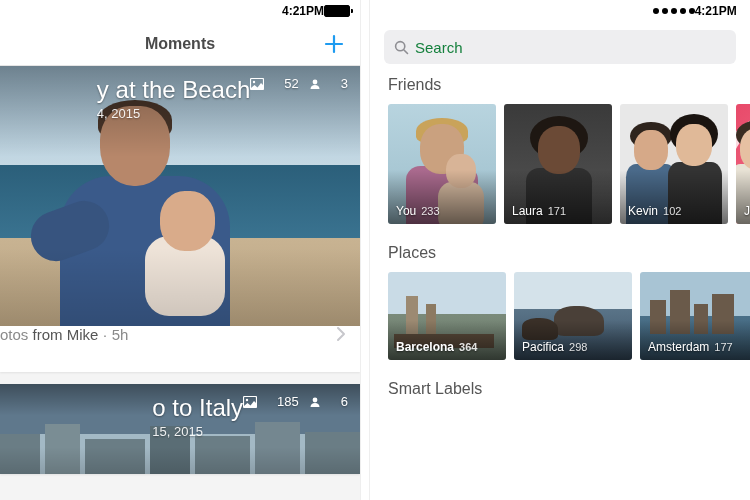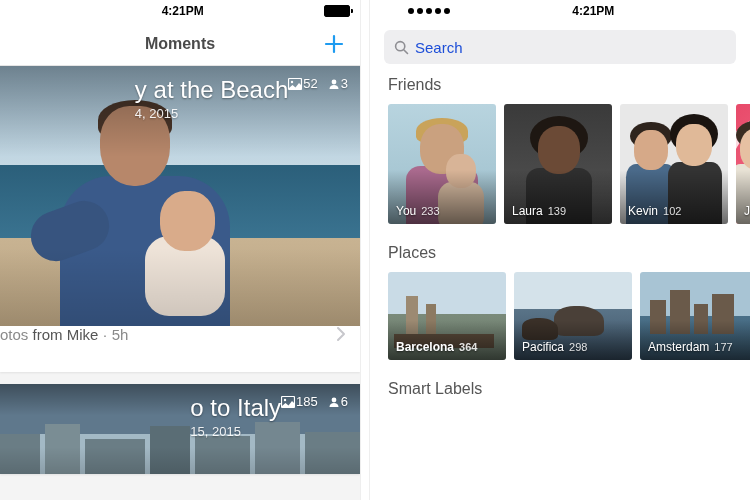--- a/index.html
+++ b/index.html
@@ -4,21 +4,21 @@
 <style>
   * { margin: 0; padding: 0; box-sizing: border-box; font-family: -apple-system, "Helvetica Neue", Helvetica, Arial, sans-serif; }
   html, body { width: 750px; height: 500px; background: #fff; overflow: hidden; }
   .stage { display: flex; width: 750px; height: 500px; }
   .phone { height: 500px; position: relative; background: #fff; }
   .phone.left { width: 360px; }
   .gap { width: 10px; background: #fff; border-left: 1px solid #eee; border-right: 1px solid #eee; }
   .phone.right { width: 380px; }
 
   
-  .status-bar { height: 22px; display: flex; align-items: center; justify-content: space-between; padding: 0 10px; font-size: 12px; font-weight: 600; color: #000; margin-left: 28px; }
+  .status-bar { height: 22px; display: flex; align-items: center; justify-content: flex-end; padding: 0 10px; font-size: 12px; font-weight: 600; color: #000; margin-left: 28px; }
   .status-left, .status-right { display: flex; align-items: center; gap: 4px; }
   .status-bar.left .status-left { visibility: hidden; } 
   .battery { width: 26px; height: 12px; border: 1.5px solid #000; border-radius: 2px; position: relative; }
   .battery::after { content:''; position:absolute; right:-4px; top:3px; width:2px; height:4px; background:#000; border-radius:0 1px 1px 0; }
   .battery .fill { background:#000; width:100%; height:100%; }
   .dots { display:flex; gap:3px; }
   .dots span { width:6px; height:6px; border-radius:50%; background:#000; }
 
   
   .nav-title { height: 44px; display:flex; align-items:center; justify-content:center; position:relative; border-bottom:1px solid #e5e5e5; }
@@ -36,33 +36,33 @@
   .dad-hair { position:absolute; top:-6px; left:68px; width:74px; height:40px; background:#4a362a; border-radius:50% 50% 30% 30%; }
   .dad-body { position:absolute; top:70px; left:30px; width:170px; height:170px; background:#3a5a8a; border-radius:30% 30% 10% 10%; }
   .dad-arm { position:absolute; top:100px; left:0px; width:80px; height:50px; background:#37547f; border-radius:40px; transform:rotate(-20deg); }
   .kid-head { position:absolute; top:85px; left:130px; width:55px; height:60px; background:#d9ab8a; border-radius:45%; }
   .kid-body { position:absolute; top:130px; left:115px; width:80px; height:80px; background:#eee3d8; border-radius:30%; }
   .hero-overlay { position:absolute; inset:0; background:linear-gradient(rgba(0,0,0,.35),rgba(0,0,0,0) 35%,rgba(0,0,0,0) 70%,rgba(0,0,0,.15)); }
   .hero-top { position:absolute; top:10px; left:0; right:12px; color:#fff; display:flex; justify-content:flex-end; align-items:flex-start; }
   .hero-title { font-size:24px; font-weight:400; text-shadow:0 1px 2px rgba(0,0,0,.4); }
   .hero-date { font-size:13px; opacity:.9; margin-top:2px; text-shadow:0 1px 2px rgba(0,0,0,.4); }
   .hero-stats { display:flex; gap:10px; font-size:13px; align-items:center; text-shadow:0 1px 2px rgba(0,0,0,.4); }
-  .hero-stats .ico { display:inline-flex; align-items:center; gap:1px; }
+  .hero-stats .ico { display:inline-flex; align-items:center; gap:20px; }
   .meta-row { height:46px; display:flex; padding:0 14px 0 0; color:#8a8a8a; font-size:15px; justify-content:space-between; }
   .meta-row .txt .dark { color:#555; }
   .chev { color:#c7c7cc; font-size:20px; }
   .card2 .hero { height:90px; }
   .italy-bg { position:absolute; inset:0; background:linear-gradient(#5f788c 0%, #5f788c 55%, #a3b9c5 55%, #a3b9c5 100%); }
   .buildings { position:absolute; bottom:0; left:0; right:0; height:55px; }
   .bld { position:absolute; bottom:0; background:#6a7d85; }
   .b1{left:0;width:40px;height:40px;} .b2{left:45px;width:35px;height:50px;background:#7a8d94;} .b3{left:85px;width:60px;height:35px;} .b4{left:150px;width:40px;height:48px;background:#5a6d75;} .b5{left:195px;width:55px;height:38px;} .b6{left:255px;width:45px;height:52px;background:#748790;} .b7{left:305px;width:60px;height:42px;}
 
   
   .search-wrap { padding: 8px 14px 10px; }
-  .search { height:34px; background:#eeeef0; border-radius:6px; display:flex; align-items:center; padding:0 10px; color:#1d4ed8; font-size:15px; gap:6px; }
+  .search { height:34px; background:#eeeef0; border-radius:6px; display:flex; align-items:center; padding:0 10px; color:#15803d; font-size:15px; gap:6px; }
   .section-title { font-size:16px; color:#555; font-weight:500; padding:2px 18px 10px; }
   .row { display:flex; gap:8px; padding:0 0 18px 18px; overflow:hidden; }
   .tile { position:relative; flex:0 0 auto; border-radius:3px; overflow:hidden; }
   .row.friends .tile { width:108px; height:120px; }
   .row.places .tile { width:118px; height:88px; }
   .tile .lbl { position:absolute; left:8px; bottom:6px; color:#fff; font-size:12px; text-shadow:0 1px 2px rgba(0,0,0,.6); display:flex; gap:5px; align-items:baseline; }
   .tile .lbl .cnt { opacity:.85; font-size:11px; }
   .tile .shade { position:absolute; inset:0; background:linear-gradient(rgba(0,0,0,0) 55%, rgba(0,0,0,.55)); }
 
   
@@ -243,21 +243,21 @@
             <span class="cnt">233</span>
           </div>
       </div>
       <div class="tile f2">
         <div class="bd"></div>
           <div class="hr"></div>
           <div class="h"></div>
         <div class="shade"></div>
         <div class="lbl">
             <span>Laura</span>
-            <span class="cnt">139</span>
+            <span class="cnt">171</span>
           </div>
       </div>
       <div class="tile f3">
         <div class="b1"></div>
           <div class="hr1"></div>
           <div class="h1"></div>
           <div class="b2"></div>
           <div class="hr2"></div>
           <div class="h2"></div>
         <div class="shade"></div>

